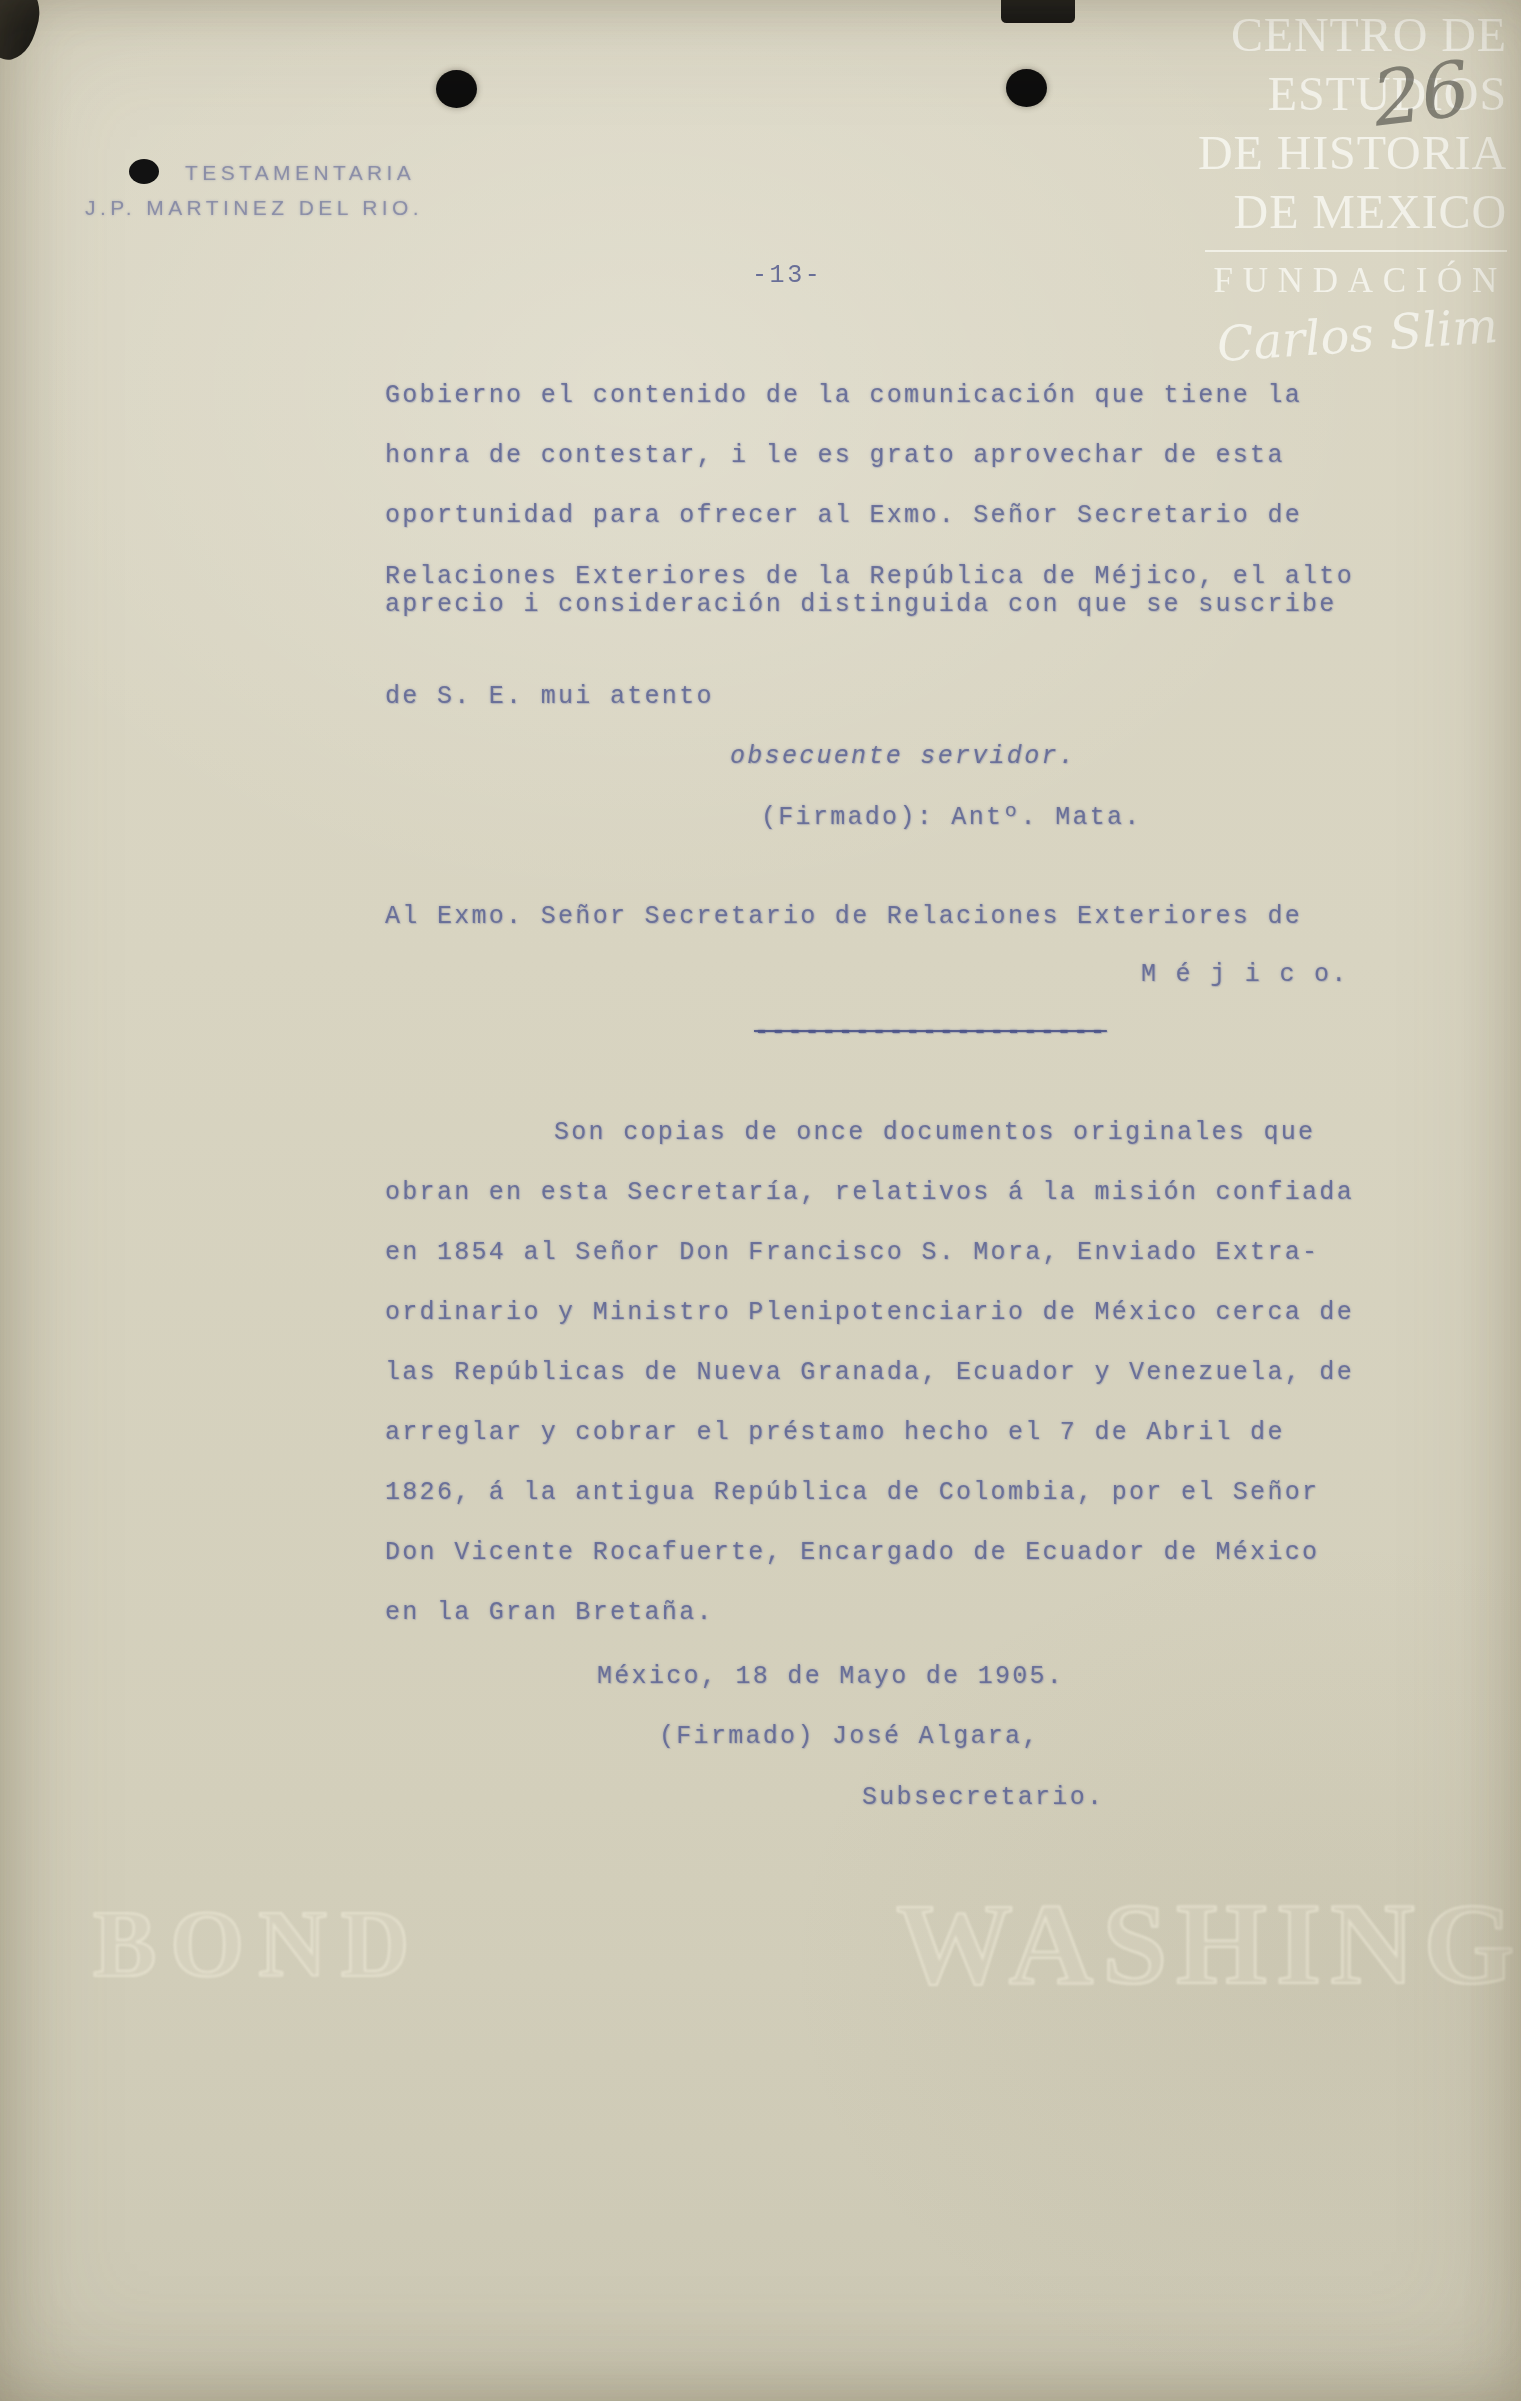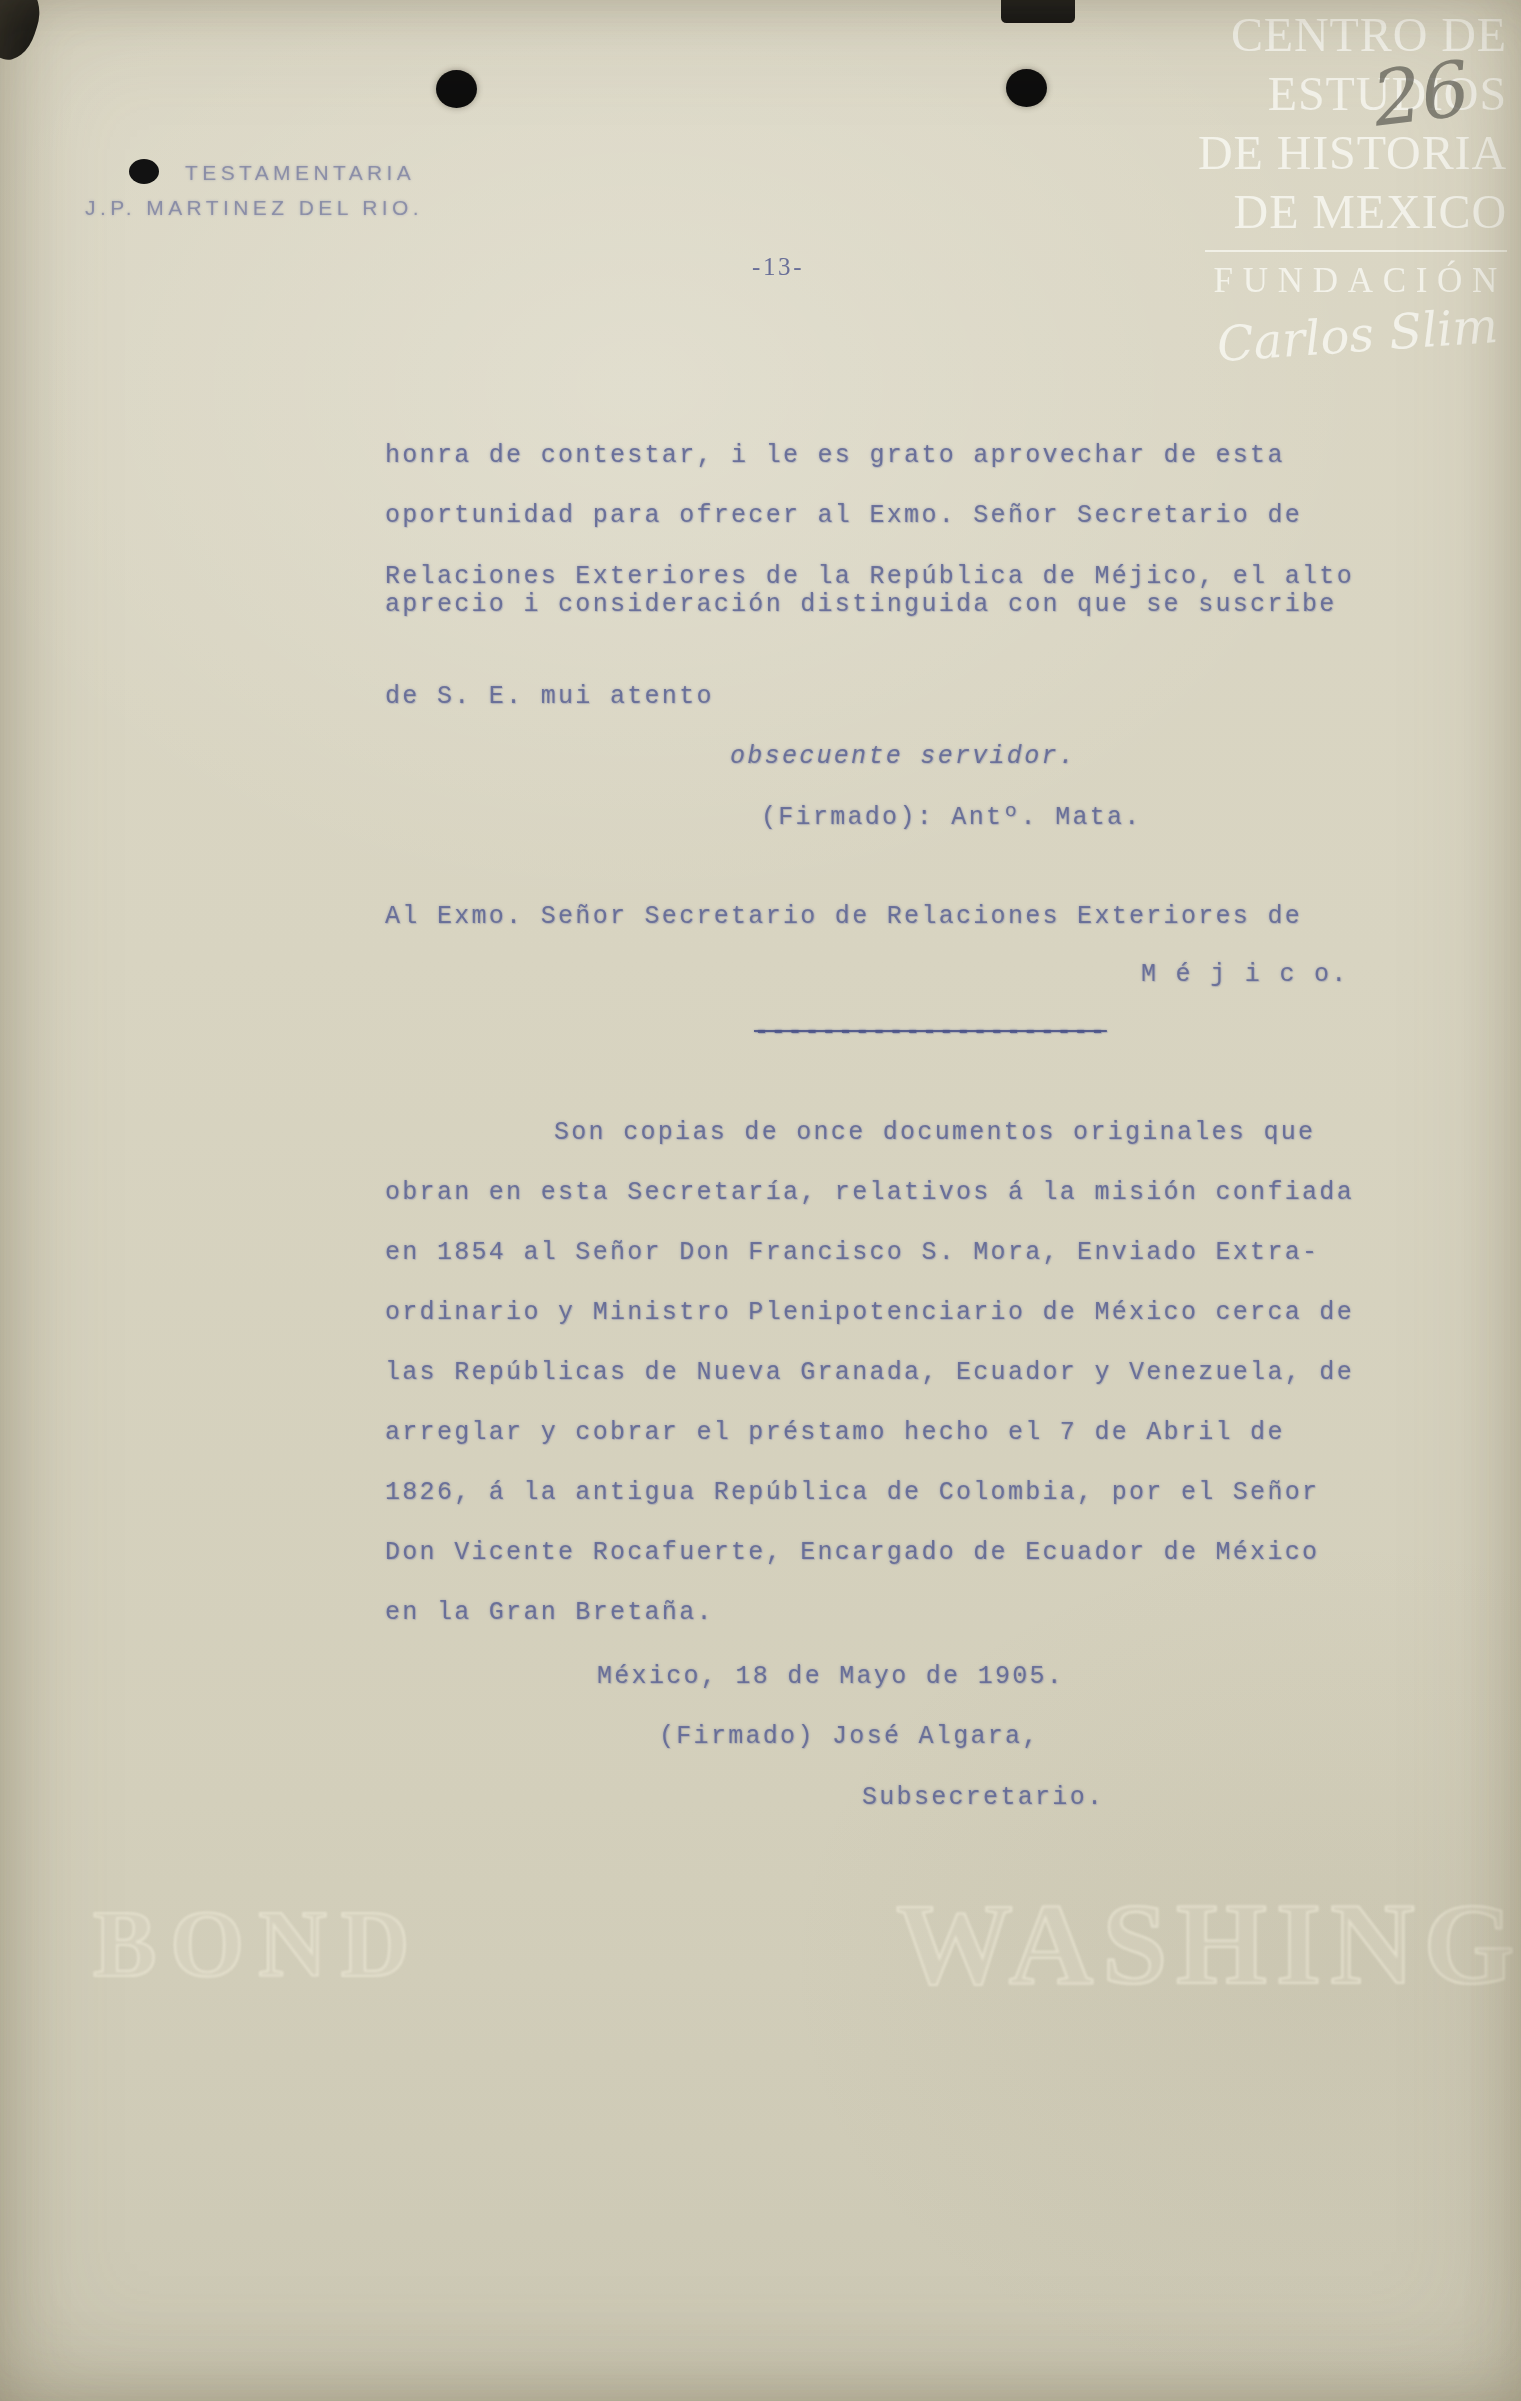--- a/index.html
+++ b/index.html
@@ -35,22 +35,22 @@
     font-weight:bold;text-decoration:line-through;letter-spacing:1.8px;
     color:rgba(78,86,138,.92);
   }
   .stamp{
     position:absolute;font-family:Liberation Sans, sans-serif;
     color:rgba(100,106,152,.58);filter:blur(0.5px);
     font-size:21px;letter-spacing:4.4px;white-space:pre;
     text-shadow:0 0 2.6px rgba(100,106,152,.4);
   }
   .page-num{
-    position:absolute;left:752px;top:253px;
-    font-family:Liberation Serif, serif;font-size:25px;letter-spacing:2.6px;
+    position:absolute;left:752px;top:261px;
+    font-family:Liberation Mono, monospace;font-size:25px;letter-spacing:2.6px;
     color:rgba(85,92,142,.85);filter:blur(0.4px);
   }
   
   .archive-wm{
     position:absolute;top:5.3px;right:14px;width:311px;text-align:right;
     font-family:"Liberation Serif",serif;color:rgba(246,246,239,.88);
   }
   .wm-line{font-size:48px;line-height:59px;letter-spacing:0.9px;}
   .wm-rule{border-top:2.6px solid rgba(246,246,239,.8);margin:8.8px 0 7px 8.8px;}
   .wm-foundation{font-size:35px;line-height:44px;letter-spacing:9.7px;}
@@ -91,20 +91,21 @@
   <div class="artifact" style="left:-12.4px;top:-14px;width:49px;height:74px;border-radius:45%;transform:rotate(18deg);"></div>
   <div class="artifact" style="left:129px;top:159px;width:30px;height:25px;border-radius:50%;"></div>
   <div class="artifact" style="left:1001px;top:0;width:74px;height:23px;border-radius:0 0 5.3px 5.3px;"></div>
 
   <div class="stamp" style="left:185px;top:161px;">TESTAMENTARIA</div>
   <div class="stamp" style="left:85px;top:196px;">J.P. MARTINEZ DEL RIO.</div>
 
   <div class="page-num">-13-</div>
 
   <div class="typed">
+      <div class="tw-line" style="left: 385px; top: 381px;">Gobierno el contenido de la comunicación que tiene la</div>
       <div class="tw-line" style="left: 385px; top: 441px;">honra de contestar, i le es grato aprovechar de esta</div>
       <div class="tw-line" style="left: 385px; top: 501px;">oportunidad para ofrecer al Exmo. Señor Secretario de</div>
       <div class="tw-line" style="left: 385px; top: 562px;">Relaciones Exteriores de la República de Méjico, el alto</div>
       <div class="tw-line" style="left: 385px; top: 590px; text-align: right;">aprecio i consideración distinguida con que se suscribe</div>
       <div class="tw-line" style="left: 385px; top: 682px;">de S. E. mui atento</div>
       <div class="tw-line" style="left: 730px; top: 742px; font-style: italic;">obsecuente servidor.</div>
       <div class="tw-line" style="left: 761px; top: 803px;">(Firmado): Antº. Mata.</div>
       <div class="tw-line" style="left: 385px; top: 902px;">Al Exmo. Señor Secretario de Relaciones Exteriores de</div>
       <div class="tw-line" style="left: 1141px; top: 960px;">M é j i c o.</div>
       <div class="tw-line divider" style="left: 754px; top: 1017px;">---------------------</div>

